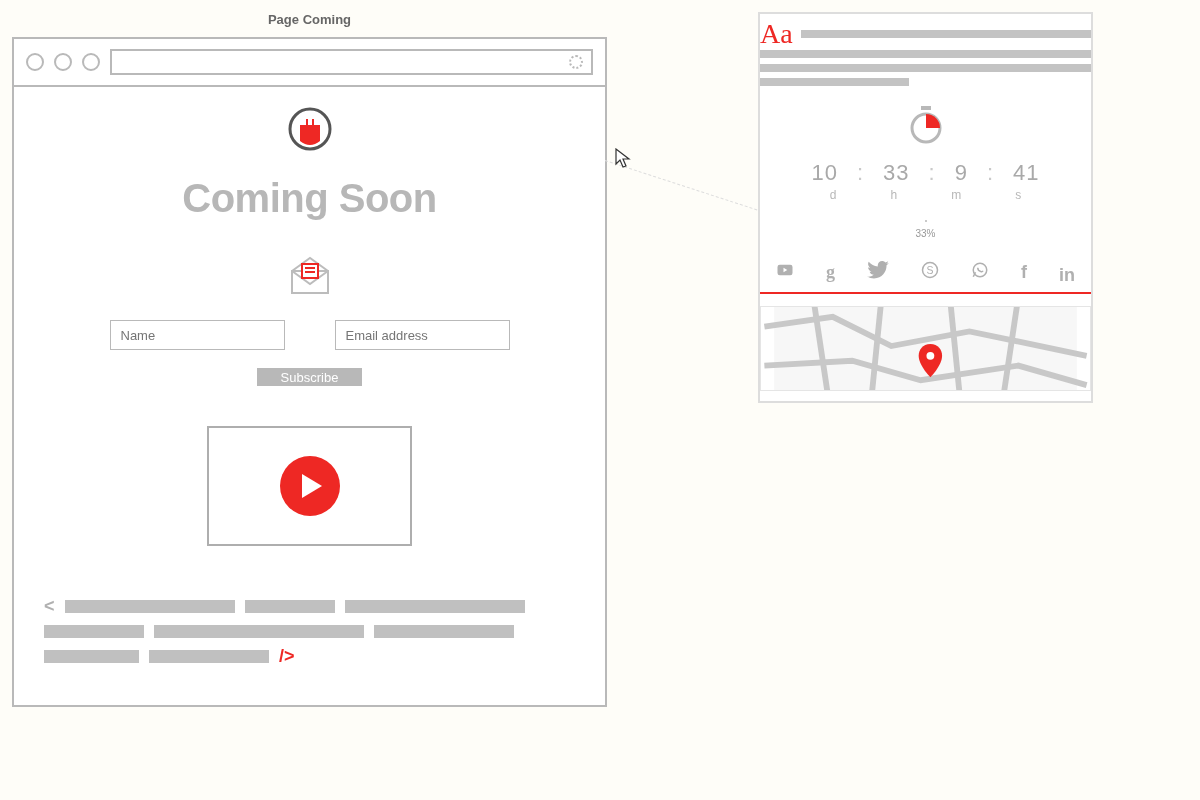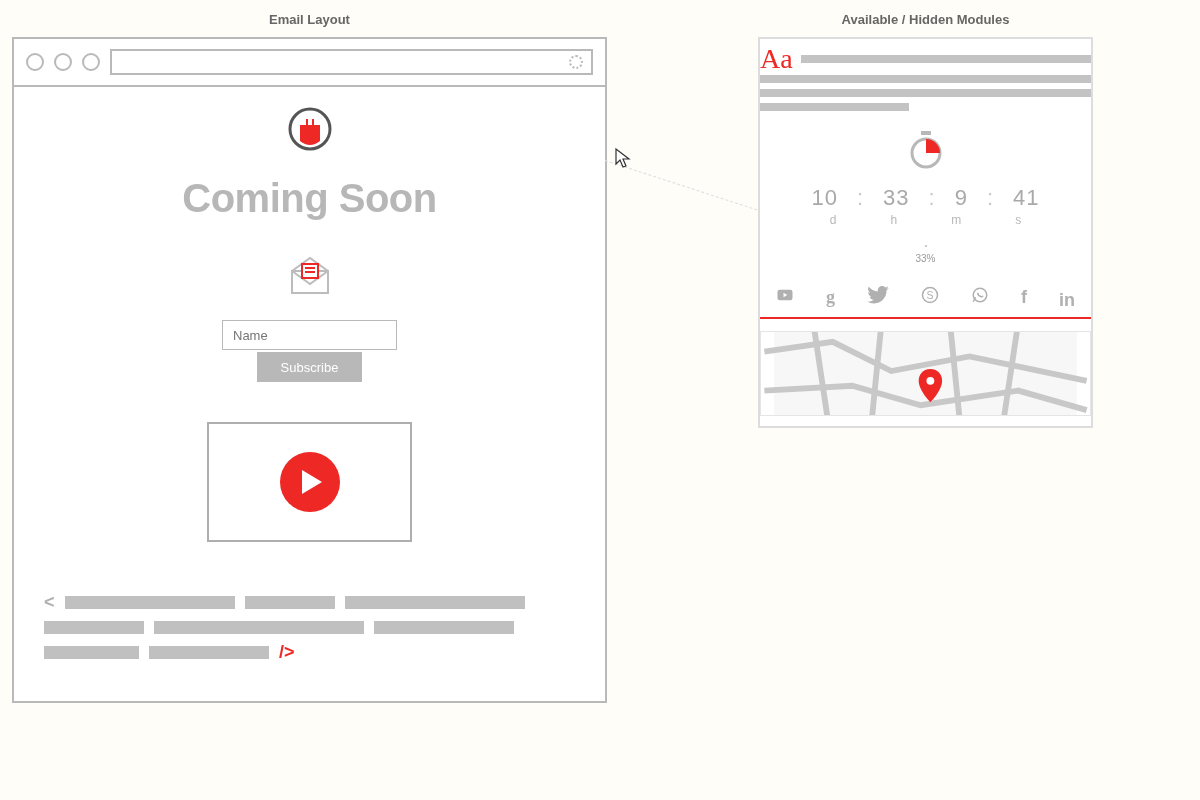--- a/index.html
+++ b/index.html
@@ -67,31 +67,31 @@
     display:flex;align-items:center;justify-content:center;
   }
   .headline {
     font-size: 40px;
     font-weight: 700;
     color: #b7b7b7;
     margin: 25px 0 35px;
     letter-spacing: -0.5px;
   }
   .envelope-block { margin-bottom: 20px; }
-  .form-row { display: flex; gap: 50px; margin-bottom: 2px; }
+  .form-row { display: flex; gap: 50px; margin-bottom: 18px; }
   .text-input {
     width: 175px; height: 30px;
     border: 1px solid #b9b9b9;
     padding: 0 10px;
     font-size: 13px;
     color: #999;
     background:#fff;
   }
   .subscribe-btn {
-    width: 105px; height: 30px;
+    width: 105px; height: 18px;
     background: #b8b8b8;
     border: none;
     color: #fff;
     font-size: 13px;
     margin-bottom: 40px;
     cursor: pointer;
   }
   .video-box {
     width: 205px; height: 120px;
     border: 2px solid #aeaeae;
@@ -151,21 +151,21 @@
   }
   .social-icon { color:#b0b0b0; font-size:18px; }
   .map-box { height:85px; background:#fff; position:relative; border:1px solid #e5e5e5; overflow:hidden;}
   .cursor{position:absolute;left:615px;top:148px;font-size:18px;color:#333;pointer-events:none;}
   .drag-line{position:absolute;left:605px;top:160px;width:160px;height:1px;border-top:1px dashed #ddd;transform:rotate(18deg);transform-origin:left;}
 </style>
 </head>
 <body>
 
 <div class="left-panel">
-  <div class="section-title">Email Layout</div>
+  <div class="section-title">Page Coming</div>
   <div class="browser-frame">
     <div class="browser-chrome">
       <div class="traffic-light"></div>
       <div class="traffic-light"></div>
       <div class="traffic-light"></div>
       <div class="address-bar">
         <div class="gear-icon"></div>
       </div>
     </div>
     <div class="page-body">
@@ -182,20 +182,21 @@
           <polyline points="5,15 23,2 41,15" fill="none" stroke="#bcbcbc" stroke-width="2"></polyline>
           <rect x="5" y="15" width="36" height="22" fill="#fff" stroke="#bcbcbc" stroke-width="2"></rect>
           <polyline points="5,15 23,28 41,15" fill="none" stroke="#bcbcbc" stroke-width="2"></polyline>
           <rect x="15" y="8" width="16" height="14" fill="#fff" stroke="#ee2824" stroke-width="2"></rect>
           <line x1="18" y1="12" x2="28" y2="12" stroke="#ee2824" stroke-width="2"></line>
           <line x1="18" y1="16" x2="28" y2="16" stroke="#ee2824" stroke-width="2"></line>
         </svg>
       </div>
       <div class="form-row">
         <input class="text-input" placeholder="Name" style="">
+        <input class="text-input" placeholder="Email address" style="">
       </div>
       <button class="subscribe-btn">Subscribe</button>
       <div class="video-box">
         <div class="play-circle">
             <div class="play-tri"></div>
           </div>
       </div>
       <div class="html-block">
         <div class="html-row">
           <span class="angle">&lt;</span>
@@ -212,21 +213,20 @@
           <div class="bar" style="width:95px"></div>
           <div class="bar" style="width:120px"></div>
           <span class="angle-red">/&gt;</span>
         </div>
       </div>
     </div>
   </div>
 </div>
 
 <div class="right-panel">
-  <div class="section-title">Available / Hidden Modules</div>
   <div class="modules-frame">
 
     <div class="text-module">
       <div class="text-module-row">
         <span class="dropcap">Aa</span>
         <div class="txtbar"></div>
       </div>
       <div class="text-module-row">
           <div class="txtbar"></div>
         </div>

